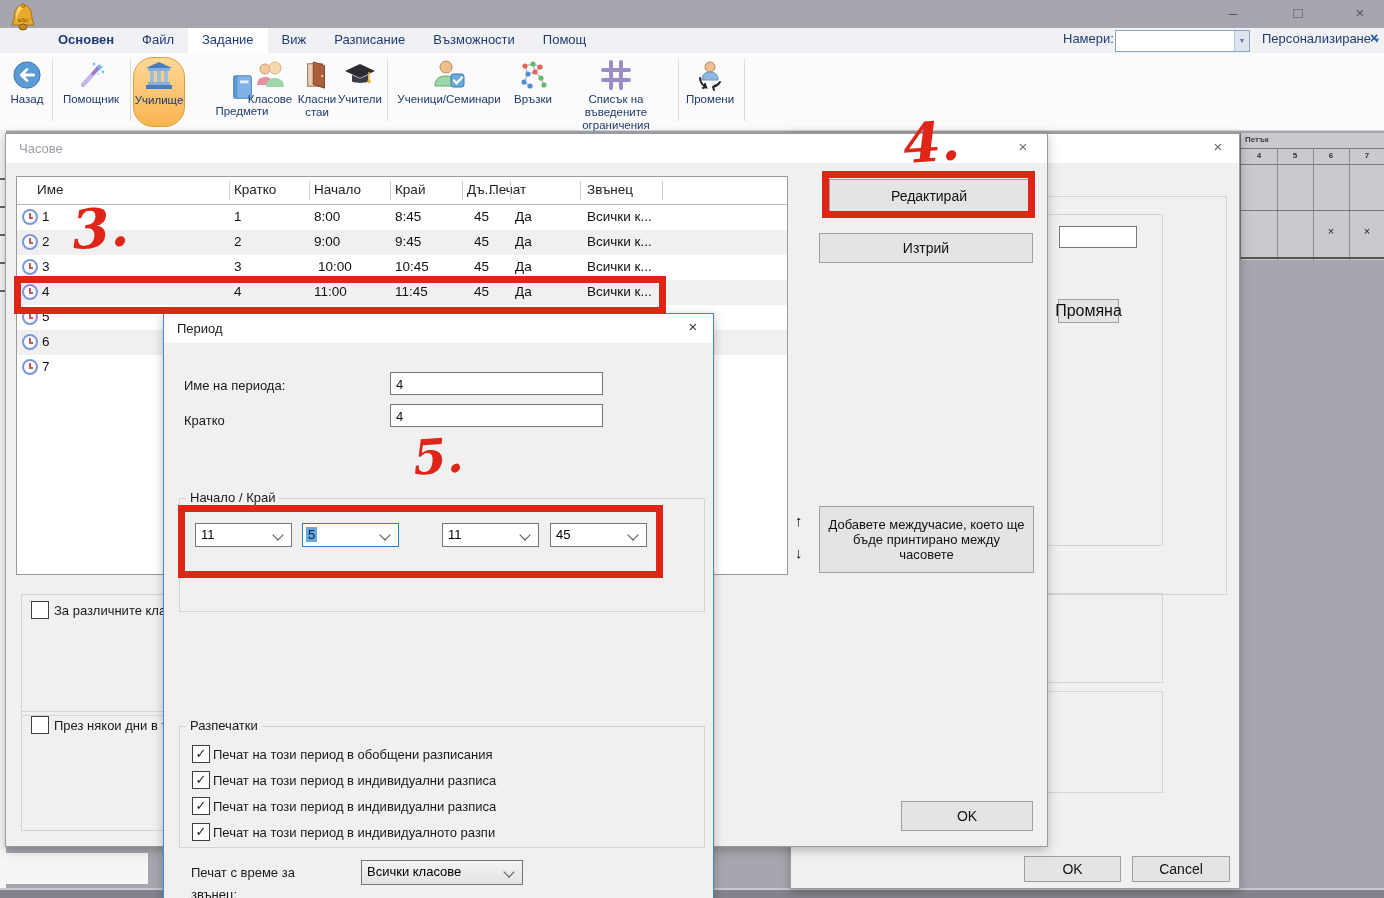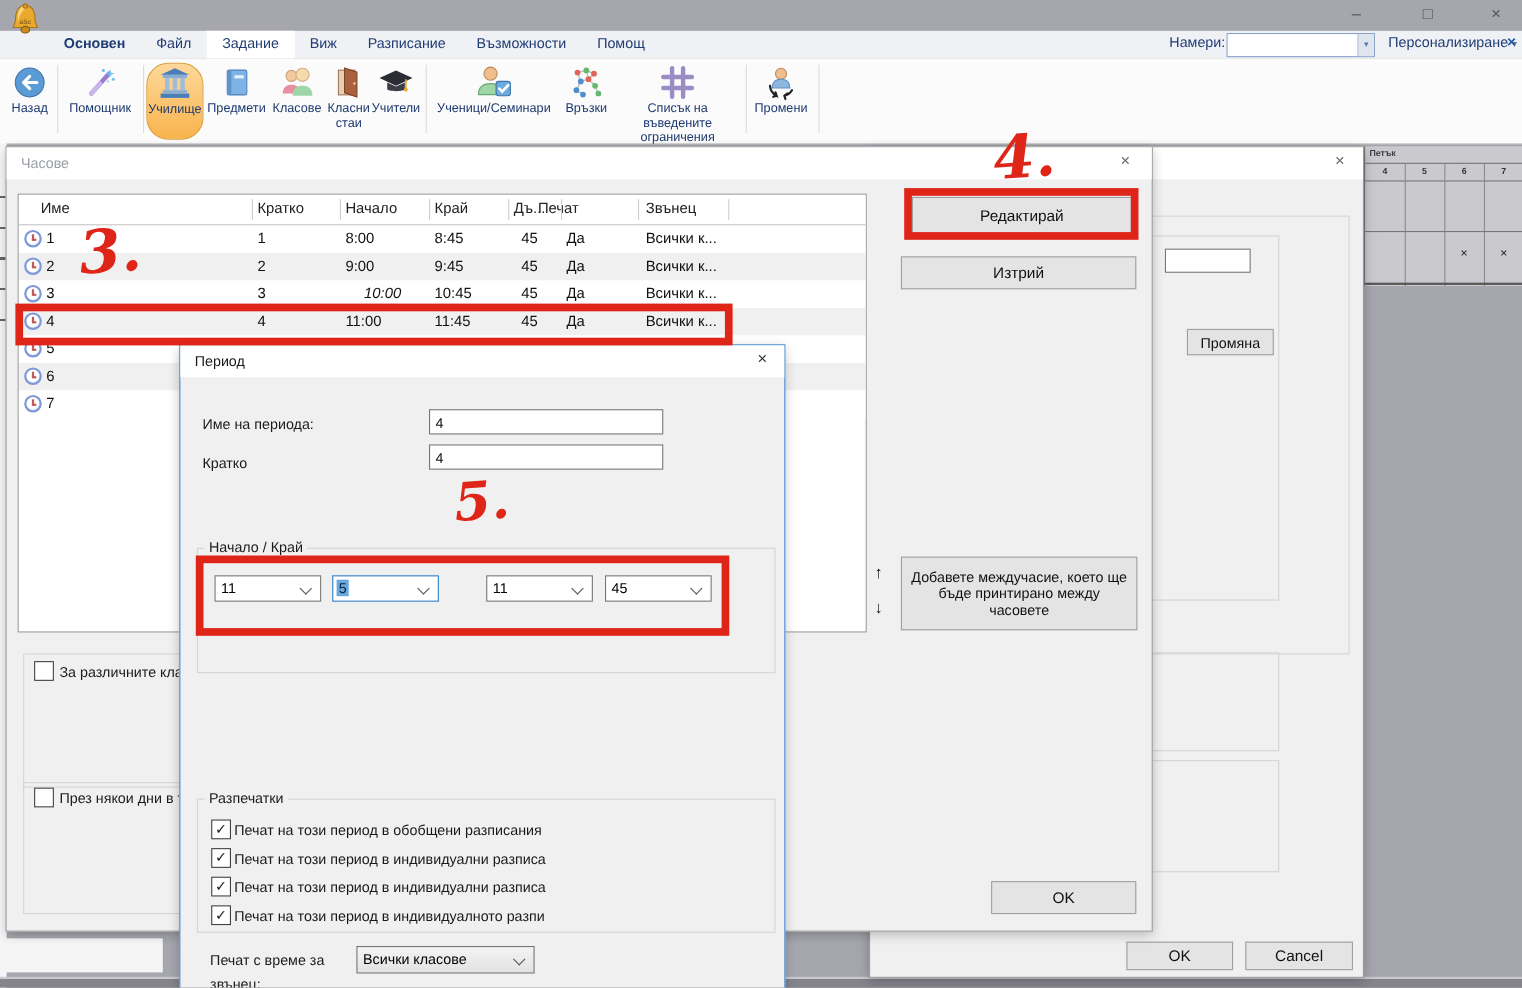--- a/index.html
+++ b/index.html
@@ -46,21 +46,21 @@
   .tcell{position:absolute;top:4px;font-size:13.5px;color:#111;white-space:nowrap;}
   .clock{position:absolute;left:5px;top:4px;width:12px;height:12px;border-radius:50%;border:2px solid #7d98d8;background:radial-gradient(circle at 35% 30%,#ffffff 55%,#dbe4f6);}
   .clock::before{content:"";position:absolute;left:5px;top:2px;width:1.5px;height:5px;background:#c05a5a;}
   .clock::after{content:"";position:absolute;left:5px;top:6px;width:4px;height:1.5px;background:#c05a5a;}
   
   .combo{position:absolute;height:22px;background:#fff;border:1px solid #767676;font-size:13px;}
   .combo .val{position:absolute;left:5px;top:3px;}
   .combo .chev{position:absolute;right:9px;top:7px;width:7px;height:7px;border-left:1.5px solid #555;border-bottom:1.5px solid #555;transform:rotate(-45deg);}
   .combo.focused{border:1px solid #2d7dc4;}
   .combo.focused .val{background:#66a9e0;color:#0c2238;padding:0 2px;left:3px;}
-  .combo.gray{background:linear-gradient(#f4f4f4,#e2e2e2);}
+  .combo.gray{background:linear-gradient(#f4f4f4,#e2e2e2);margin-left:37px;}
   .fieldinput{position:absolute;height:20px;background:#fff;border:1px solid #767676;font-size:13px;padding:1px 0 0 5px;font-family:inherit;color:#111;}
   
   .redrect{position:absolute;border:7px solid #df2418;z-index:40;}
   .reddigit{position:absolute;color:#df2418;font-size:54px;font-weight:bold;font-family:"DejaVu Serif",serif;font-style:italic;z-index:41;transform:rotate(-4deg);}
   
   .left-strip{left:0;top:130px;width:6px;height:768px;background:#f7f7f8;
     background-image:repeating-linear-gradient(to bottom, transparent 0 26px, #666 26px 28px);
     background-size:6px 160px;background-repeat:no-repeat;background-position:0 22px;}
   .grid-wrap{left:1240px;top:133px;width:144px;height:127px;background:#c9c9ce;border-left:1px solid #777;}
   .gw-day{position:absolute;left:4px;top:2px;font-size:8px;font-weight:bold;color:#3c3c46;}
@@ -150,21 +150,21 @@
           <rect x="8" y="12" width="4" height="11" fill="#9cbce0"></rect>
           <rect x="15" y="12" width="4" height="11" fill="#9cbce0"></rect>
           <rect x="22" y="12" width="4" height="11" fill="#9cbce0"></rect>
           <rect x="6" y="9" width="22" height="3" fill="#86aed8"></rect>
           <path d="M4 9 L17 3 L30 9 Z" fill="#4a7ebb"></path>
         </svg>
     </div>
     <div>Училище</div>
   </div>
 
-  <div class="rbtn abs" style="left:186px;top:57px;width:58px;">
+  <div class="rbtn abs" style="left:186px;top:69px;width:58px;padding-left:27px;">
     <div class="ric">
       <svg width="30" height="30" viewBox="0 0 32 32">
           <rect x="7" y="4" width="19" height="24" rx="2" fill="#7fb2e5" stroke="#4a7ebb"></rect>
           <rect x="7" y="4" width="4" height="24" fill="#5d94cc"></rect>
           <rect x="14" y="9" width="9" height="3" fill="#eaf3fc"></rect>
         </svg>
     </div>
     <div>Предмети</div>
   </div>
 
@@ -281,21 +281,21 @@
   <div class="abs" style="left:0;top:853px;width:148px;height:31px;background:#f5f5f6;z-index:3;"></div>
   <div class="abs" style="left:0;top:888px;width:1384px;height:2px;background:#c9c9ce;z-index:2;"></div>
   <div class="abs" style="left:0;top:890px;width:1384px;height:8px;background:#83848c;z-index:2;"></div>
 
   <div class="abs dialog" style="left:790px;top:133px;width:448px;height:754px;z-index:4;">
     <div class="dlg-title"></div>
     <div class="dlg-close" style="left:410px;">×</div>
     <div class="groupbox" style="left:198px;top:62px;width:236px;height:397px;"></div>
     <div class="groupbox" style="left:198px;top:80px;width:172px;height:330px;"></div>
     <div class="abs" style="left:268px;top:92px;width:76px;height:20px;background:#fff;border:1px solid #767676;"></div>
-    <button class="btn" style="left:267px;top:165px;width:79px;height:24px;font-size:13px;margin-left:21px;">Промяна</button>
+    <button class="btn" style="left:267px;top:165px;width:61px;height:24px;font-size:16px;">Промяна</button>
     <div class="groupbox" style="left:198px;top:459px;width:172px;height:88px;"></div>
     <div class="groupbox" style="left:198px;top:557px;width:172px;height:100px;"></div>
     <button class="btn" style="left:233px;top:722px;width:97px;height:26px;">OK</button>
     <button class="btn" style="left:341px;top:722px;width:98px;height:26px;">Cancel</button>
   </div>
 
   <div class="abs dialog" style="left:5px;top:133px;width:1041px;height:712px;z-index:10;">
     <div class="dlg-title"></div>
     <div class="dlg-title-text" style="color:#9aa0a6;">Часове</div>
     <div class="dlg-close" style="left:1000px;">×</div>
@@ -335,21 +335,21 @@
             <span class="tcell" style="left: 297px;">9:00</span>
             <span class="tcell" style="left: 378px;">9:45</span>
             <span class="tcell" style="left: 440px; width: 32px; text-align: right;">45</span>
             <span class="tcell" style="left: 498px;">Да</span>
             <span class="tcell" style="left: 570px;">Всички к...</span>
           </div>
           <div class="trow" style="top: 78px;">
             <span class="clock"></span>
             <span class="tcell" style="left: 25px;">3</span>
             <span class="tcell" style="left: 217px;">3</span>
-            <span class="tcell" style="left: 314px; font-style: italic;">10:00</span>
+            <span class="tcell" style="left: 301px;">10:00</span>
             <span class="tcell" style="left: 378px;">10:45</span>
             <span class="tcell" style="left: 440px; width: 32px; text-align: right;">45</span>
             <span class="tcell" style="left: 498px;">Да</span>
             <span class="tcell" style="left: 570px;">Всички к...</span>
           </div>
           <div class="trow alt" style="top: 103px;">
             <span class="clock"></span>
             <span class="tcell" style="left: 25px;">4</span>
             <span class="tcell" style="left: 217px;">4</span>
             <span class="tcell" style="left: 297px;">11:00</span>

